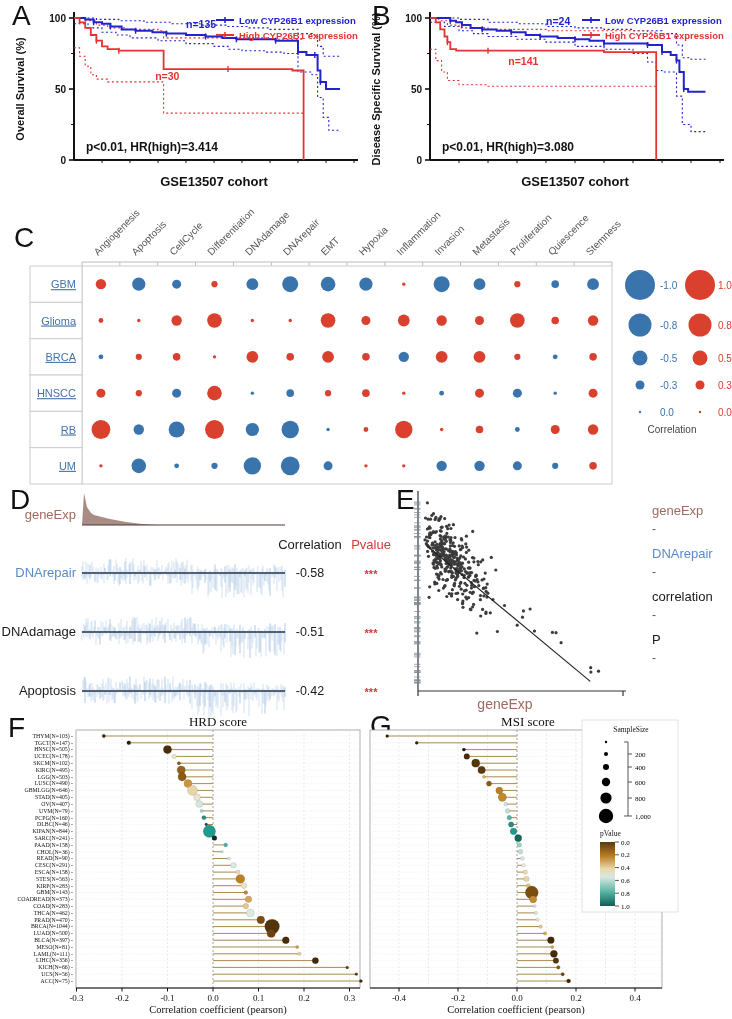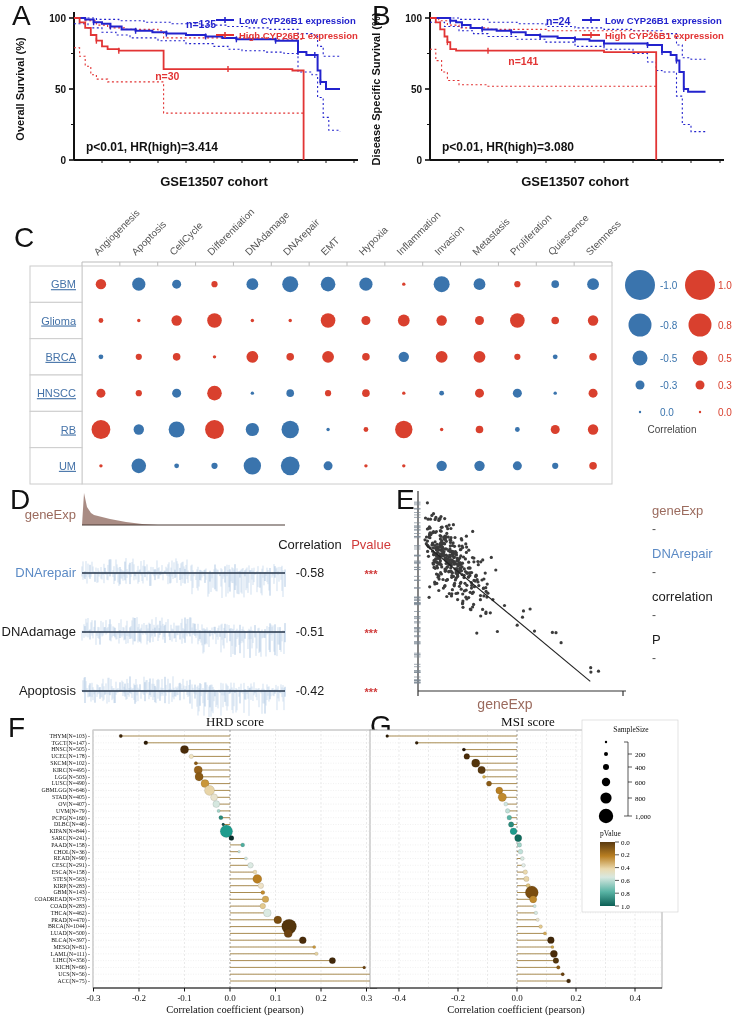--- a/index.html
+++ b/index.html
@@ -1433,21 +1433,21 @@
           <text x="262" y="30" font-size="13" fill="#9b6b5e">geneExp</text>
           <text x="262" y="48" font-size="12" fill="#555555">-</text>
           <text x="262" y="73" font-size="13" fill="#5b8ac5">DNArepair</text>
           <text x="262" y="91" font-size="12" fill="#555555">-</text>
           <text x="262" y="116" font-size="13" fill="#1a1a1a">correlation</text>
           <text x="262" y="134" font-size="12" fill="#555555">-</text>
           <text x="262" y="159" font-size="13" fill="#1a1a1a">P</text>
           <text x="262" y="177" font-size="12" fill="#555555">-</text>
         </g>
       </svg></div>
-  <div id="svgF" class="svgbox serif" style="left:17px;top:712px;width:372px;height:307px"><svg width="100%" height="100%" viewBox="0 0 372 307">
+  <div id="svgF" class="svgbox serif" style="left:0px;top:712px;width:372px;height:307px"><svg width="100%" height="100%" viewBox="0 0 372 307">
         <text x="218" y="14" font-size="13" text-anchor="middle" fill="#111">HRD score</text>
         <rect x="76" y="18" width="284" height="258" fill="#fff" stroke="#999" stroke-width="0.8"></rect>
         <g>
           <line x1="76" y1="24.0" x2="360" y2="24.0" stroke="#e3e3e3" stroke-width="0.5" stroke-dasharray="1 1.5"></line>
           <line x1="76" y1="30.8" x2="360" y2="30.8" stroke="#e3e3e3" stroke-width="0.5" stroke-dasharray="1 1.5"></line>
           <line x1="76" y1="37.6" x2="360" y2="37.6" stroke="#e3e3e3" stroke-width="0.5" stroke-dasharray="1 1.5"></line>
           <line x1="76" y1="44.4" x2="360" y2="44.4" stroke="#e3e3e3" stroke-width="0.5" stroke-dasharray="1 1.5"></line>
           <line x1="76" y1="51.2" x2="360" y2="51.2" stroke="#e3e3e3" stroke-width="0.5" stroke-dasharray="1 1.5"></line>
           <line x1="76" y1="58.0" x2="360" y2="58.0" stroke="#e3e3e3" stroke-width="0.5" stroke-dasharray="1 1.5"></line>
           <line x1="76" y1="64.8" x2="360" y2="64.8" stroke="#e3e3e3" stroke-width="0.5" stroke-dasharray="1 1.5"></line>

